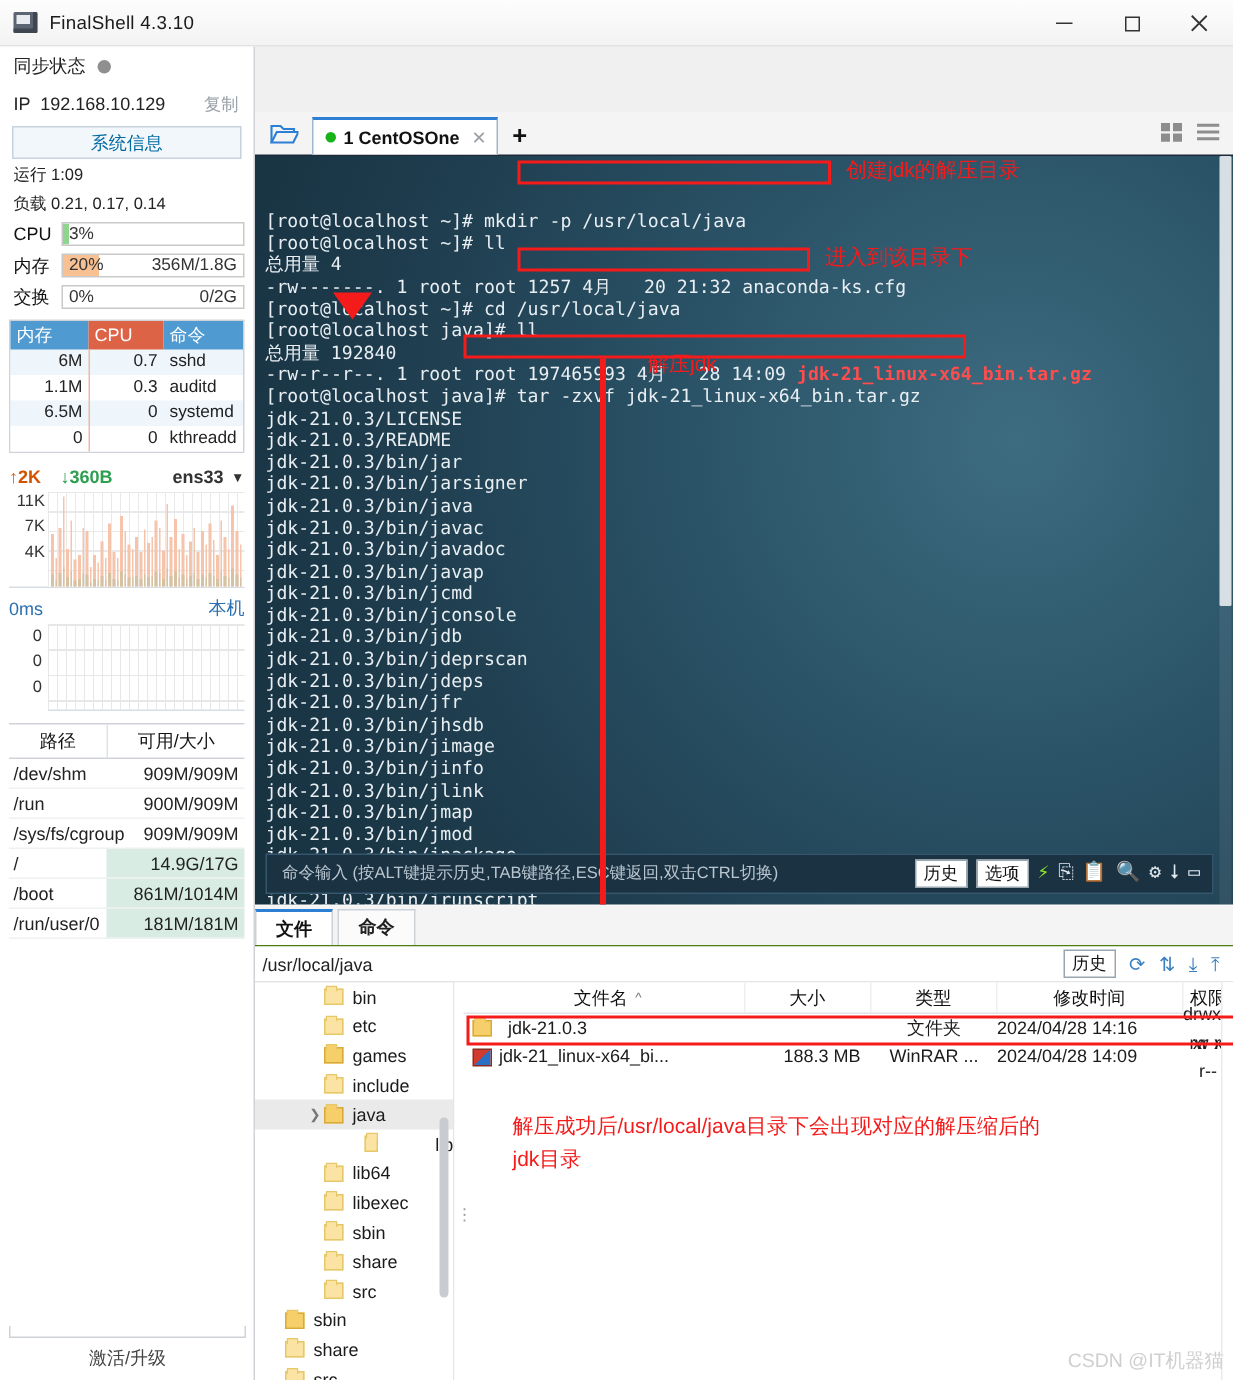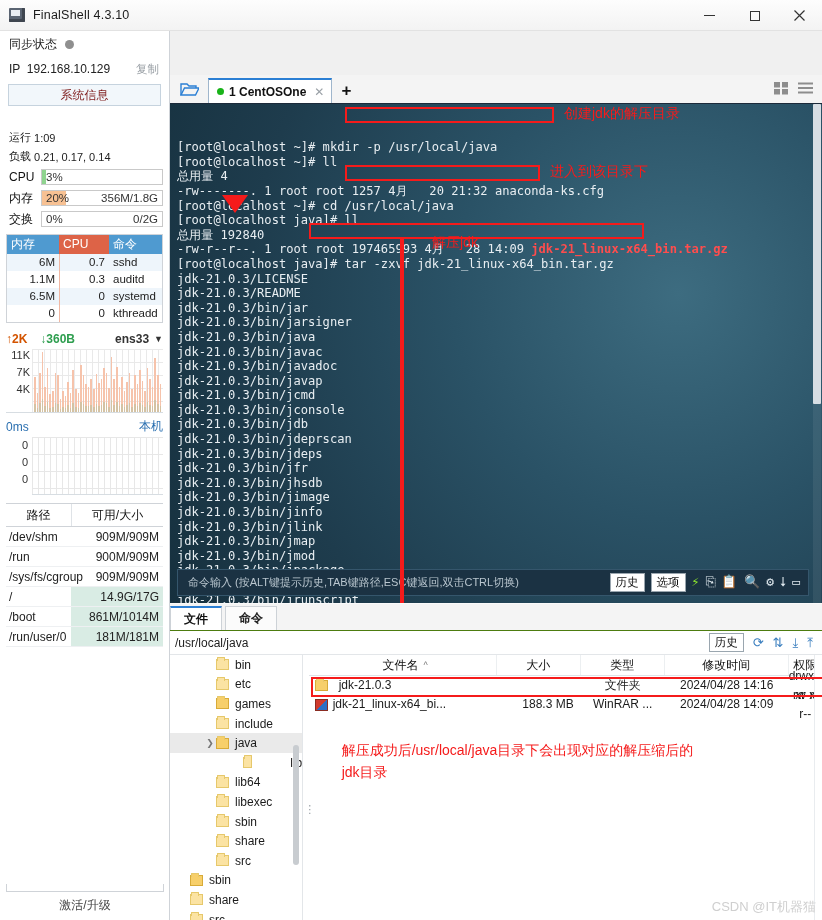--- a/index.html
+++ b/index.html
@@ -37,22 +37,22 @@
     position:absolute; left:0; top:31px; width:170px; height:889px;
     background:#ffffff; border-right:1px solid #cfd3d8;
     padding:0 6px; overflow:hidden;
   }
   .row { display:flex; align-items:center; height:21px; font-size:12px; color:#222; }
   .sync-row{ height:26px; padding-left:3px; }
   .sync-dot{ width:9px;height:9px;border-radius:50%;background:#8f8f8f;margin-left:8px;}
   .ip-row{ height:24px; padding-left:3px; justify-content:space-between;}
   .copy-lnk{ color:#9aa0a6; font-size:11.5px; padding-right:4px;}
   .sysinfo-btn{
-    margin:3px 2px 22px 2px; height:22px; line-height:21px; text-align:center;
-    background:#f2f7fb; border:1px solid #c6d3de; font-size:12px; color:#7f1d1d;
+    margin:3px 2px 1px 2px; height:22px; line-height:21px; text-align:center;
+    background:#f2f7fb; border:1px solid #c6d3de; font-size:12px; color:#0369a1;
   }
   .stat-row{ padding-left:3px; height:19px; font-size:11px;}
   .meter-row{ display:flex; align-items:center; height:20px; margin:1px 0; padding-left:3px;}
   .meter-lab{ width:32px; font-size:12px; color:#111;}
   .meter{
     position:relative; flex:1; height:16px; border:1px solid #c9c9c9; background:#fff;
     display:flex; align-items:center; overflow:hidden;
   }
   .meter .fill{ position:absolute; left:0; top:0; bottom:0; }
   .meter .txtL{ position:relative; z-index:2; font-size:11.5px; color:#333; padding-left:4px;}
@@ -182,21 +182,21 @@
   .splitter:after{content:"⋮";position:absolute;left:1px;top:48%;color:#9aa0a6;font-size:11px;}
 
   .flist{ flex:1; position:relative; }
   .flist .hdr{ display:flex; height:21px; border-bottom:1px solid #dfe3e7; background:#fff; font-size:12px;}
   .flist .hdr div{ text-align:center; line-height:21px; color:#111; border-right:1px solid #eceff1;}
   .flist .r{ display:flex; height:19px; font-size:12px; color:#1b1b1b; align-items:center;}
   .flist .r div{ line-height:19px; }
   .c-name{ width:188px; display:flex; align-items:center; gap:5px; padding-left:6px;}
   .c-size{ width:84px; text-align:right; padding-right:7px;}
   .c-type{ width:84px; text-align:center;}
-  .c-time{ width:124px; text-align:center;}
+  .c-time{ width:124px; text-align:left;}
   .c-perm{ flex:1; text-align:center;}
   .winrar{ width:13px;height:12px;background:
       linear-gradient(135deg,#d03b2e 0 50%,#2b6fc4 50% 100%);
       border:1px solid #8a2c22;}
   .list-sb{ position:absolute; right:0; top:0; width:8px; height:308px; background:#fff; border-left:1px solid #e9ecef;}
 
   .watermark{ position:absolute; right:6px; bottom:4px; color:#cfcfcf; font-size:13px; z-index:9;}
 </style>
 </head>
 <body>

